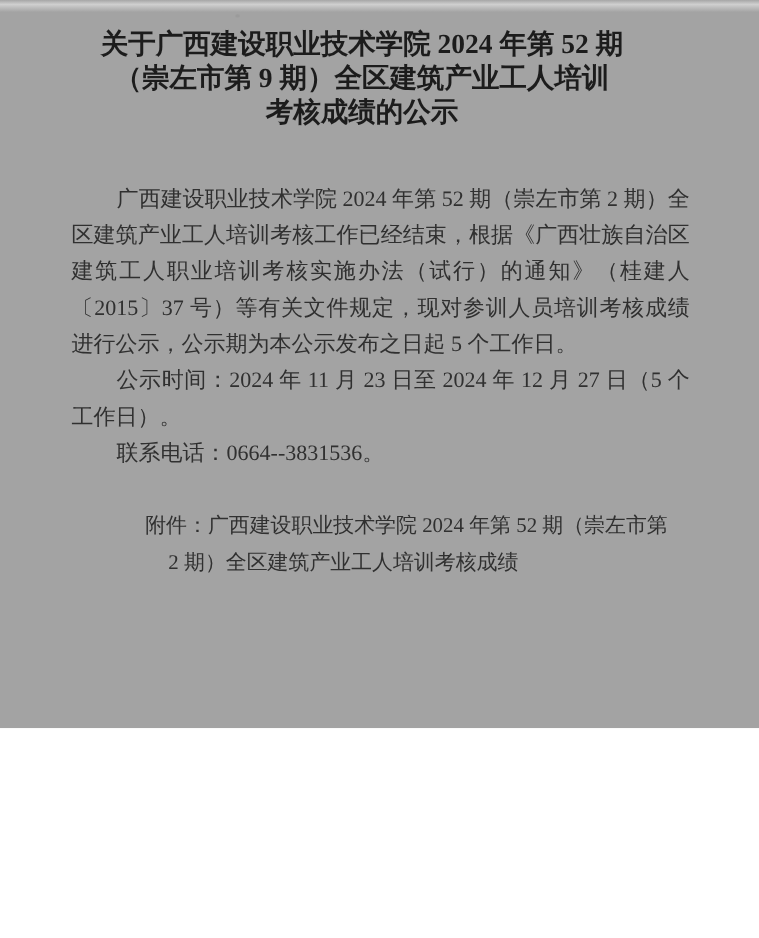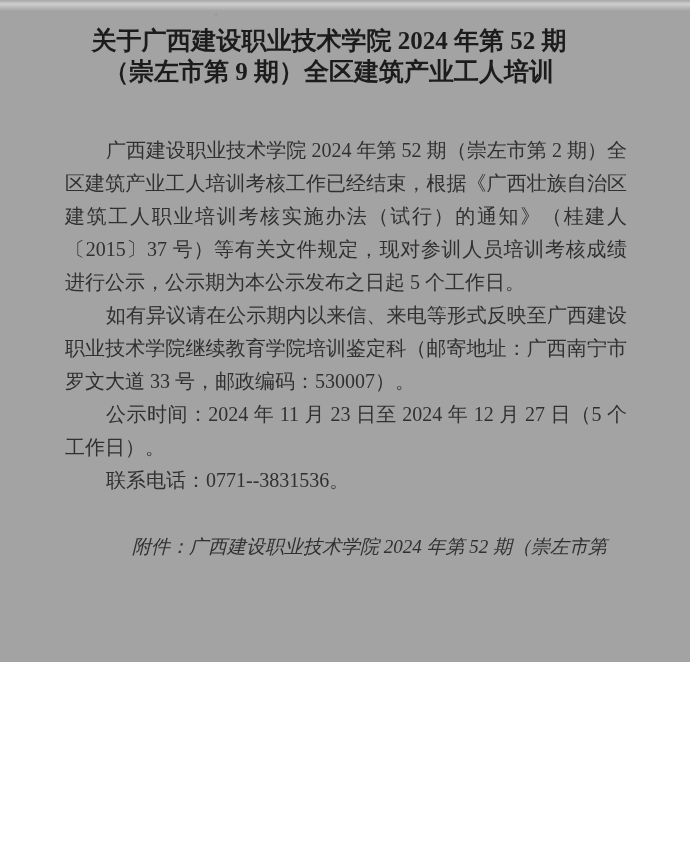--- a/index.html
+++ b/index.html
@@ -38,21 +38,20 @@
     color:#303030;
     text-align:justify;
     text-indent:41px;
   }
 
   
   .attachment {
     margin:33px 63px 0 65px;
     font-size:19px; line-height:33px;
     color:#303030;
-    font-style:italic;
   }
   .att-l1 { margin-left:67px; }
   .att-l2 { margin-left:88px; }
 
   
   .signature {
     position:absolute; top:696px; left:202px; width:488px;
     text-align:center;
     font-size:20px; line-height:35px;
     color:#2b2b2b;
@@ -72,31 +71,32 @@
 <body>
 
 <div class="page">
 
   <div class="scan-bar"></div>
   <div class="scan-dot"></div>
 
   <h1 class="title">
     <span class="title-line">关于广西建设职业技术学院 2024 年第 52 期</span>
     <span class="title-line">（崇左市第 9 期）全区建筑产业工人培训</span>
+    <span class="title-line">考核成绩的公示</span>
   </h1>
 
   <div class="body-text">
     <p>广西建设职业技术学院 2024 年第 52 期（崇左市第 2 期）全区建筑产业工人培训考核工作已经结束，根据《广西壮族自治区建筑工人职业培训考核实施办法（试行）的通知》（桂建人〔2015〕37 号）等有关文件规定，现对参训人员培训考核成绩进行公示，公示期为本公示发布之日起 5 个工作日。</p>
-    <p>如有异议请在公示期内以来信、来电等形式反映至广西建设职业技术学院继续教育学院培训鉴定科（邮寄地址：广西南宁市罗文大道 33 号，邮政编码：530007）。</p>
     <p>公示时间：2024 年 11 月 23 日至 2024 年 12 月 27 日（5 个工作日）。</p>
-    <p>联系电话：0771--3831536。</p>
+    <p>联系电话：0664--3831536。</p>
   </div>
 
   <div class="attachment">
     <div class="att-l1">附件：广西建设职业技术学院 2024 年第 52 期（崇左市第</div>
+    <div class="att-l2">2 期）全区建筑产业工人培训考核成绩</div>
   </div>
 
   <div class="signature">
     <div>广西建设职业技术学院</div>
     <div>继续教育学院</div>
     <div>2024 年 12 月 23 日</div>
   </div>
 
   <svg class="seal" width="150" height="150" viewBox="0 0 150 150" aria-hidden="true">
     <circle cx="75" cy="75" r="66" fill="none" stroke="#dd5b5b" stroke-width="4.5"></circle>

